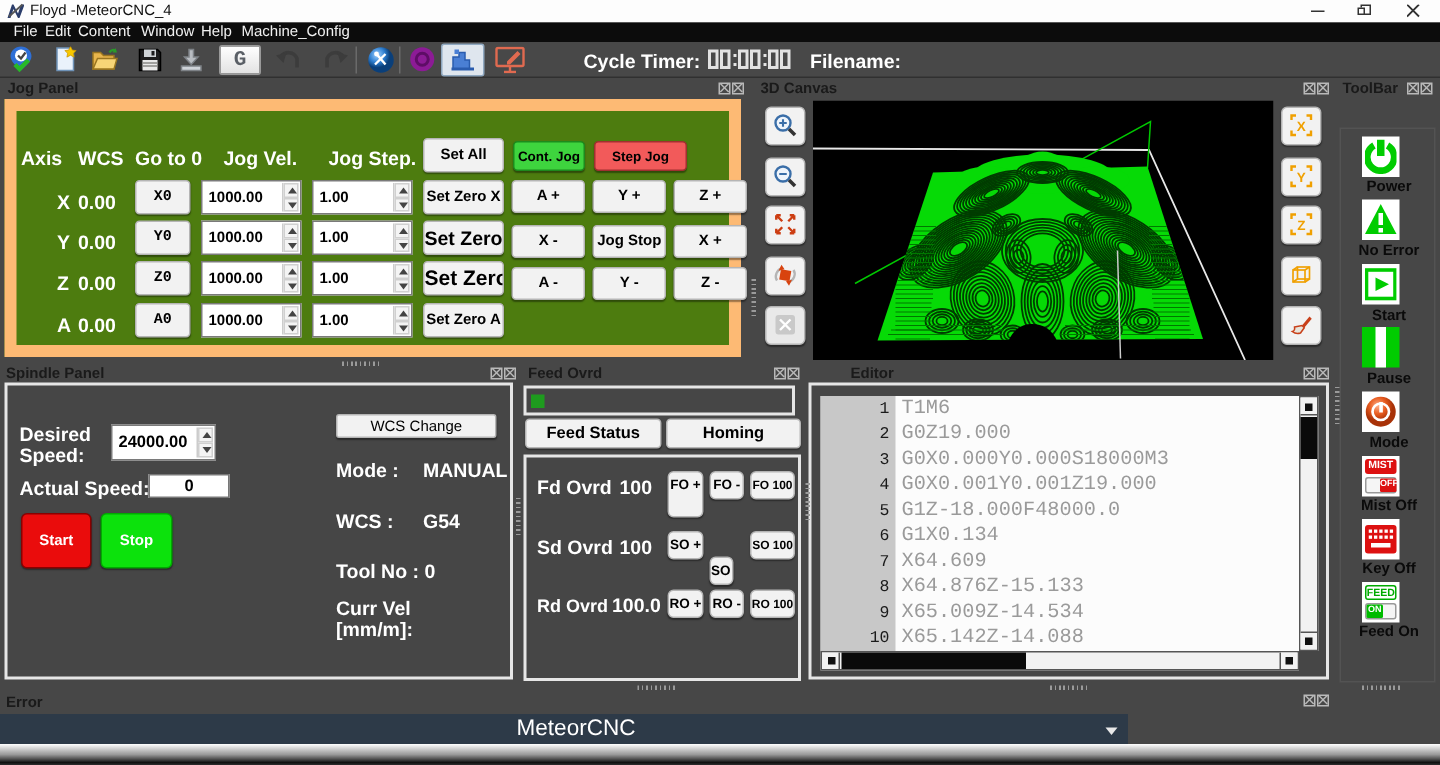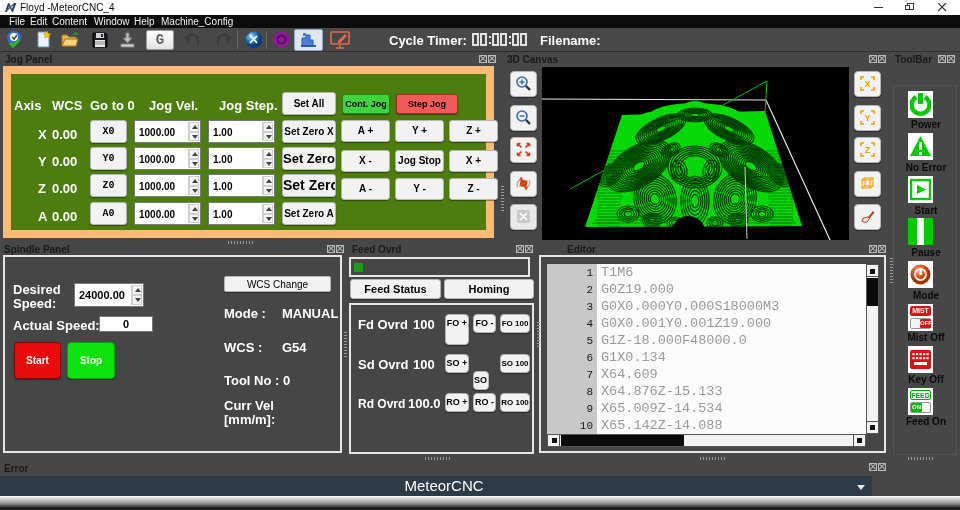--- a/index.html
+++ b/index.html
@@ -723,17 +723,17 @@
 <div class="abs" style="left:536.5px;top:322px;width:3px;height:26px;background:repeating-linear-gradient(#9a9a9a 0 1px,transparent 1px 3px);"></div>
 <div class="abs" style="left:890px;top:258px;width:3px;height:26px;background:repeating-linear-gradient(#9a9a9a 0 1px,transparent 1px 3px);"></div>
 <div class="abs" style="left:228px;top:240.5px;width:26px;height:3px;background:repeating-linear-gradient(90deg,#9a9a9a 0 1px,transparent 1px 3px);"></div>
 <div class="abs" style="left:425px;top:457px;width:26px;height:3px;background:repeating-linear-gradient(90deg,#9a9a9a 0 1px,transparent 1px 3px);"></div>
 <div class="abs" style="left:700px;top:457px;width:26px;height:3px;background:repeating-linear-gradient(90deg,#9a9a9a 0 1px,transparent 1px 3px);"></div>
 <div class="abs" style="left:908px;top:457px;width:26px;height:3px;background:repeating-linear-gradient(90deg,#9a9a9a 0 1px,transparent 1px 3px);"></div>
 
 <div class="abs hdrtxt" style="left:4px;top:463px;">Error</div>
 <div class="hico" style="left:869px;top:463px;"></div>
 <div class="hico" style="left:878px;top:463px;"></div>
-<div class="abs" style="left:0;top:476px;width:872px;height:20px;background:#2d3a48;padding-left:16px;">
+<div class="abs" style="left:0;top:476px;width:752px;height:20px;background:#2d3a48;padding-left:16px;">
   <div style="text-align:center;color:#fff;font-size:15px;line-height:20px;">MeteorCNC</div>
   <div class="abs" style="right:7px;top:9px;width:0;height:0;border-left:4px solid transparent;border-right:4px solid transparent;border-top:5px solid #e8e8e8;"></div>
 </div>
 <div class="abs" style="left:0;top:496px;width:960px;height:14px;background:linear-gradient(#ffffff 0%,#d9d9d9 18%,#9a9a9a 50%,#4f4f4f 72%,#101010 88%,#2e2e2e 100%);"></div>
 
 </body></html>

